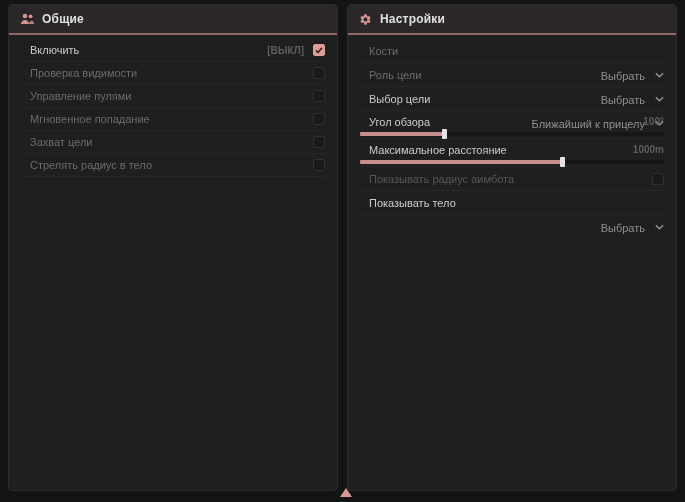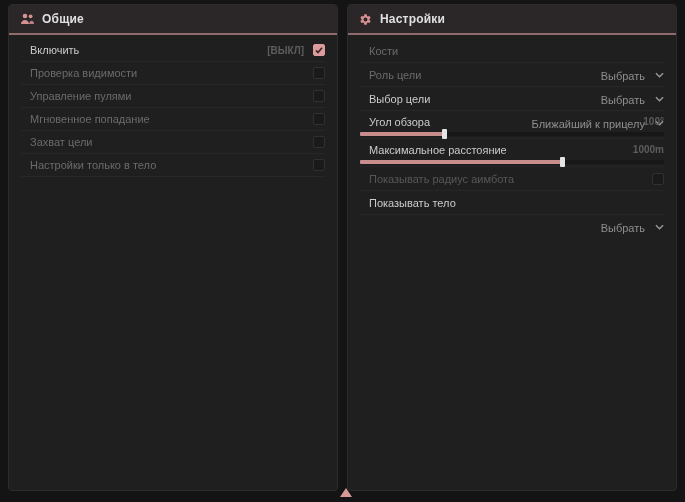--- a/index.html
+++ b/index.html
@@ -123,21 +123,21 @@
           <div class="cbox"></div>
         </div>
       </div>
       <div class="row off h23">
         <span class="lbl">Захват цели</span>
         <div class="rightside">
           <div class="cbox"></div>
         </div>
       </div>
       <div class="row off h23">
-        <span class="lbl">Настройки только в тело</span>
+        <span class="lbl">Стрелять радиус в тело</span>
         <div class="rightside">
           <div class="cbox"></div>
         </div>
       </div>
     </div>
 </div>
 
 <div class="panel right">
   <div class="phead">
     <span class="hicon">

